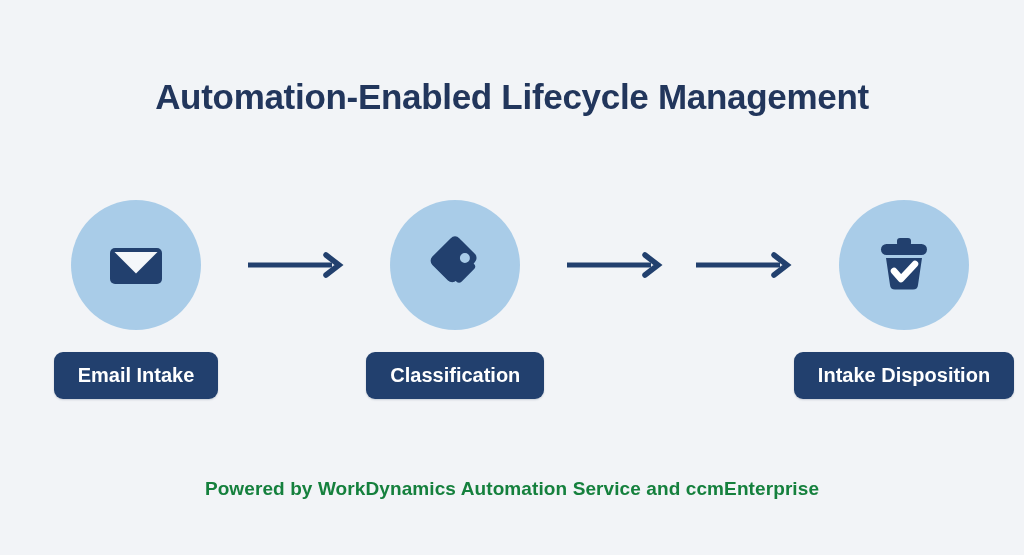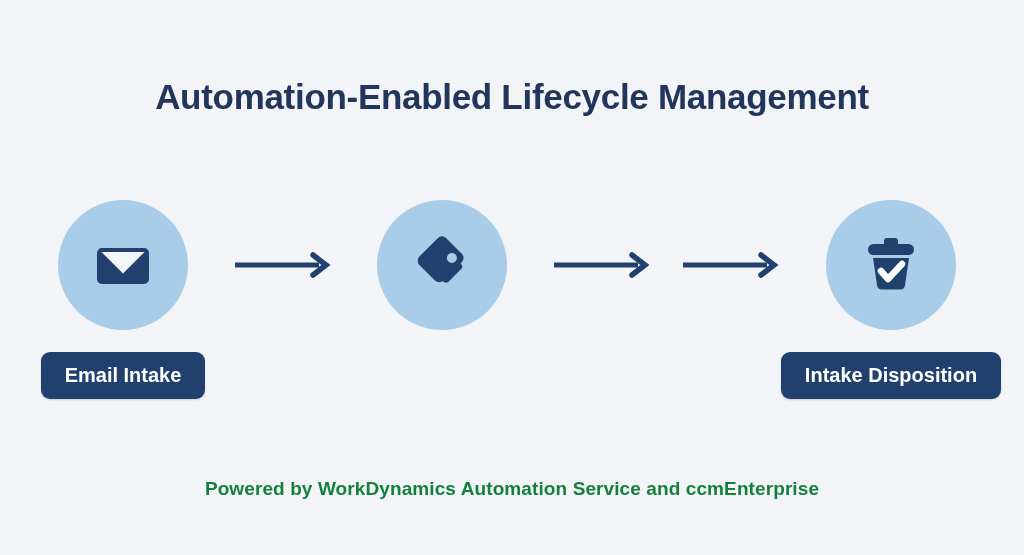--- a/index.html
+++ b/index.html
@@ -32,21 +32,21 @@
     font-size: 35px;
     font-weight: bold;
     color: #22365c;
     letter-spacing: -0.3px;
     line-height: 1.1;
   }
 
   .flow {
     position: absolute;
     top: 200px;
-    left: 28px;
+    left: 41px;
     width: 958px;
     height: 215px;
     display: flex;
     flex-direction: row;
     align-items: flex-start;
     justify-content: space-between;
   }
 
   .step {
     width: 190px;
@@ -146,20 +146,21 @@
             <g transform="rotate(45 36 36)">
               <path d="M32 10 h20 a5 5 0 0 1 5 5 v22 a5 5 0 0 1 -5 5 h-20 a5 5 0 0 1 -5 -5 v-22 a5 5 0 0 1 5 -5 z" fill="#22406e" transform="translate(8,14) scale(0.78)"></path>
             </g>
             <g transform="rotate(45 36 36)">
               <path d="M20 14 h22 a6 6 0 0 1 6 6 v26 a6 6 0 0 1 -6 6 h-22 a6 6 0 0 1 -6 -6 v-26 a6 6 0 0 1 6 -6 z" fill="#22406e"></path>
               <circle cx="38" cy="24" r="5" fill="#a9cce8"></circle>
             </g>
           </svg>
         </span>
       </div>
+      <div class="step-badge">Classification</div>
     </div>
 
     <div class="connector">
       <span>
         <svg width="100" height="26" viewBox="0 0 100 26" aria-hidden="true">
           <line x1="2" y1="13" x2="86" y2="13" stroke="#22406e" stroke-width="5" stroke-linecap="butt"></line>
           <polyline points="80,3 93,13 80,23" fill="none" stroke="#22406e" stroke-width="5.5" stroke-linecap="round" stroke-linejoin="miter"></polyline>
         </svg>
       </span>
     </div>

